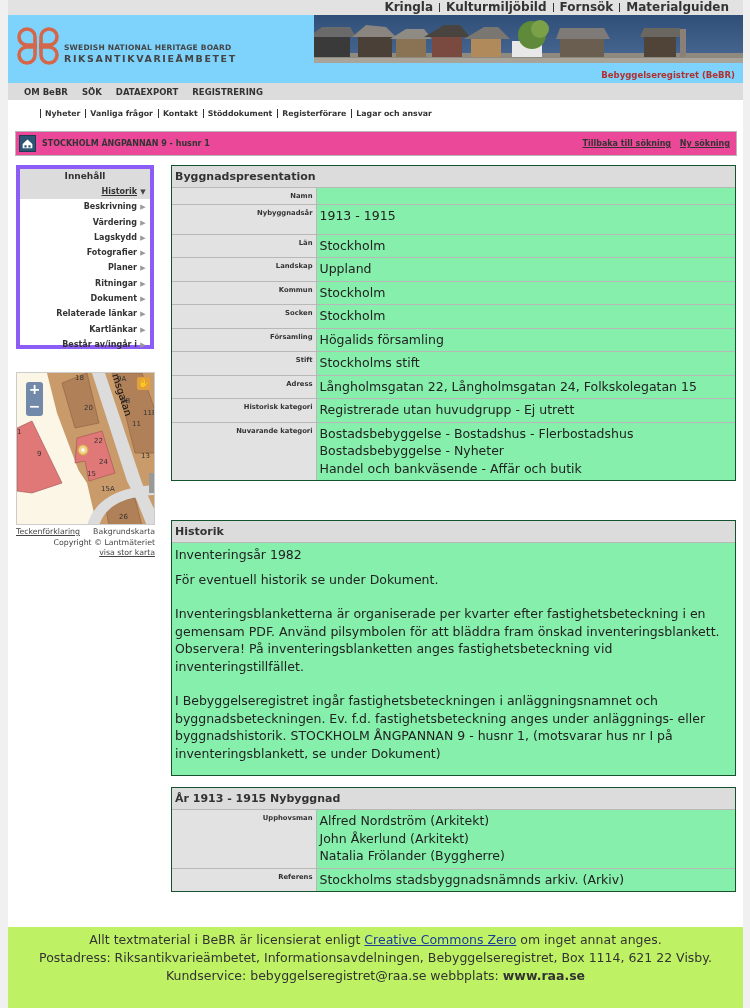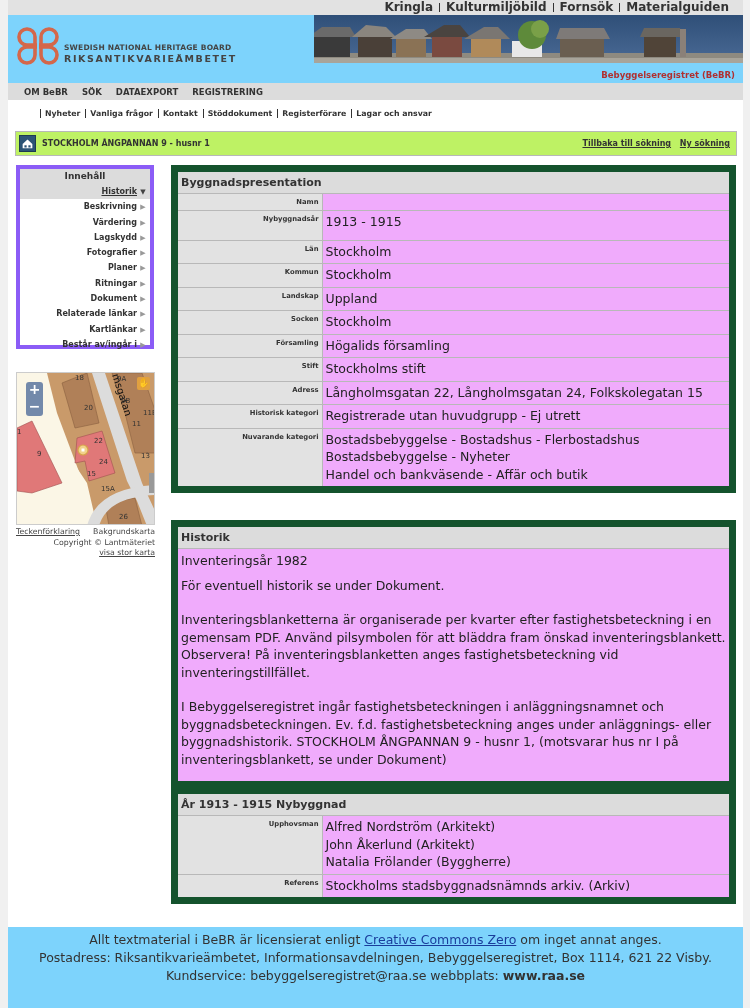--- a/index.html
+++ b/index.html
@@ -28,21 +28,21 @@
     .mainnav { position: absolute; top: 83px; left: 0; width: 735px; height: 17px; background: #dcdcdc; }
     .mainnav ul { list-style: none; display: flex; padding-left: 16px; padding-top: 4px; }
     .mainnav li { font-size: 8.5px; font-weight: bold; color: #333; margin-right: 14px; }
 
     
     .subnav { position: absolute; top: 104px; left: 17px; width: 735px; height: 20px; }
     .subnav ul { list-style: none; display: flex; padding-left: 15px; padding-top: 5px; }
     .subnav li { font-size: 7.8px; font-weight: bold; color: #333; padding: 0 5px 0 4px; border-left: 1px solid #333; line-height: 9px; }
 
     
-    .crumbbar { position: absolute; top: 131px; left: 7px; width: 722px; height: 25px; background: #bef264; border: 1px solid #b8b8b8; }
+    .crumbbar { position: absolute; top: 131px; left: 7px; width: 722px; height: 25px; background: #ec4899; border: 1px solid #b8b8b8; }
     .home-icon { position: absolute; left: 3px; top: 3px; width: 17px; height: 17px; background: #2c5475; border: 1px solid #1d3a52; }
     .crumb-title { position: absolute; left: 26px; top: 7px; font-size: 8px; font-weight: bold; color: #333; }
     .crumb-links { position: absolute; right: 6px; top: 7px; font-size: 8px; font-weight: bold; color: #333; }
     .crumb-links a { text-decoration: underline; margin-left: 6px; }
 
     
     .toc { position: absolute; top: 165px; left: 8px; width: 138px; height: 184px; border: 4px solid #8b5cf6; background: #fff; }
     .toc-head { height: 15px; background: #dcdcdc; text-align: center; font-size: 9px; font-weight: bold; color: #333; padding-top: 2px; }
     .toc-item { height: 15.3px; text-align: right; font-size: 8px; font-weight: bold; color: #333; padding-right: 3px; position: relative; line-height: 15px; }
     .toc-item.active { background: #dcdcdc; }
@@ -53,34 +53,34 @@
     
     .map { position: absolute; top: 372px; left: 8px; width: 139px; height: 153px; overflow: hidden; border: 1px solid #ccc; background: #fbf6e6; }
     .zoom-ctrl { position: absolute; left: 9px; top: 9px; width: 17px; height: 34px; background: rgba(70,100,150,0.75); border-radius: 3px; }
     .zoom-ctrl div { height: 17px; color: #fff; font-weight: bold; font-size: 14px; text-align: center; line-height: 15px; }
     .pan-icon { position: absolute; right: 4px; top: 4px; width: 13px; height: 13px; background: #e0a040; border-radius: 2px; font-size: 9px; text-align: center; line-height: 13px; }
     .map-caption { position: absolute; left: 8px; top: 527px; width: 139px; font-size: 7.8px; color: #444; text-align: right; line-height: 10.5px; }
     .map-caption .l1 { display: flex; justify-content: space-between; }
     .map-caption u { text-decoration: underline; }
 
     
-    .panel { position: absolute; left: 163px; width: 565px; border: 7px solid #14532d; background: #f0abfc; }
+    .panel { position: absolute; left: 163px; width: 565px; border: 1px solid #14532d; background: #86efac; }
     .panel-head { background: #dcdcdc; font-size: 11px; font-weight: bold; color: #333; padding: 4px 3px; border-bottom: 1px solid #b8b8b8; }
     table.kv { width: 100%; border-collapse: collapse; }
     table.kv td { border-top: 1px solid #b8b8b8; vertical-align: top; }
     table.kv tr:first-child td { border-top: none; }
     table.kv td.k { width: 144px; background: #e2e2e2; font-size: 6.8px; font-weight: bold; color: #333; text-align: right; padding: 4px 3px 0 0; border-right: 1px solid #b8b8b8; }
     table.kv td.v { font-size: 12.5px; color: #222; padding: 2px 3px 3px 3px; line-height: 17.5px; }
 
     .hist-body { padding: 3px 3px 6px 3px; font-size: 12.5px; line-height: 17.5px; color: #222; }
     .hist-body p { margin-bottom: 7px; }
     .hist-body p.gap { margin-bottom: 17px; }
 
     
-    .footer { position: absolute; left: 0; top: 927px; width: 735px; height: 81px; background: #7dd3fc; text-align: center; font-size: 12.5px; line-height: 18px; color: #333; padding-top: 4px; }
+    .footer { position: absolute; left: 0; top: 927px; width: 735px; height: 81px; background: #bef264; text-align: center; font-size: 12.5px; line-height: 18px; color: #333; padding-top: 4px; }
     .footer a.cc { color: #1a3d9c; text-decoration: underline; }
   </style>
 </head>
 <body>
 
 <div class="page">
 
   <div class="toplinks">
     <ul>
       <li>Kringla</li>
@@ -242,26 +242,26 @@
           </tr>
       <tr style="height:30px;">
             <td class="k">Nybyggnadsår</td>
             <td class="v">1913 - 1915</td>
           </tr>
       <tr>
             <td class="k">Län</td>
             <td class="v">Stockholm</td>
           </tr>
       <tr>
+            <td class="k">Landskap</td>
+            <td class="v">Uppland</td>
+          </tr>
+      <tr>
             <td class="k">Kommun</td>
             <td class="v">Stockholm</td>
-          </tr>
-      <tr>
-            <td class="k">Landskap</td>
-            <td class="v">Uppland</td>
           </tr>
       <tr>
             <td class="k">Socken</td>
             <td class="v">Stockholm</td>
           </tr>
       <tr>
             <td class="k">Församling</td>
             <td class="v">Högalids församling</td>
           </tr>
       <tr>

